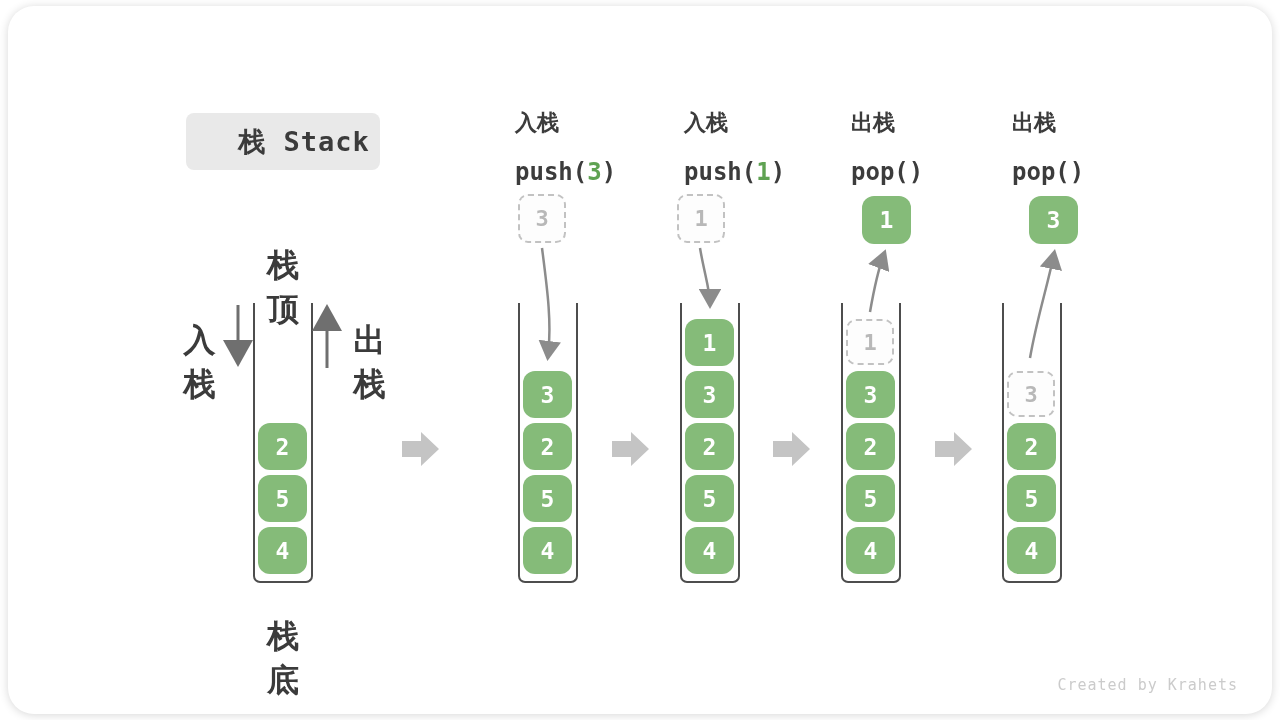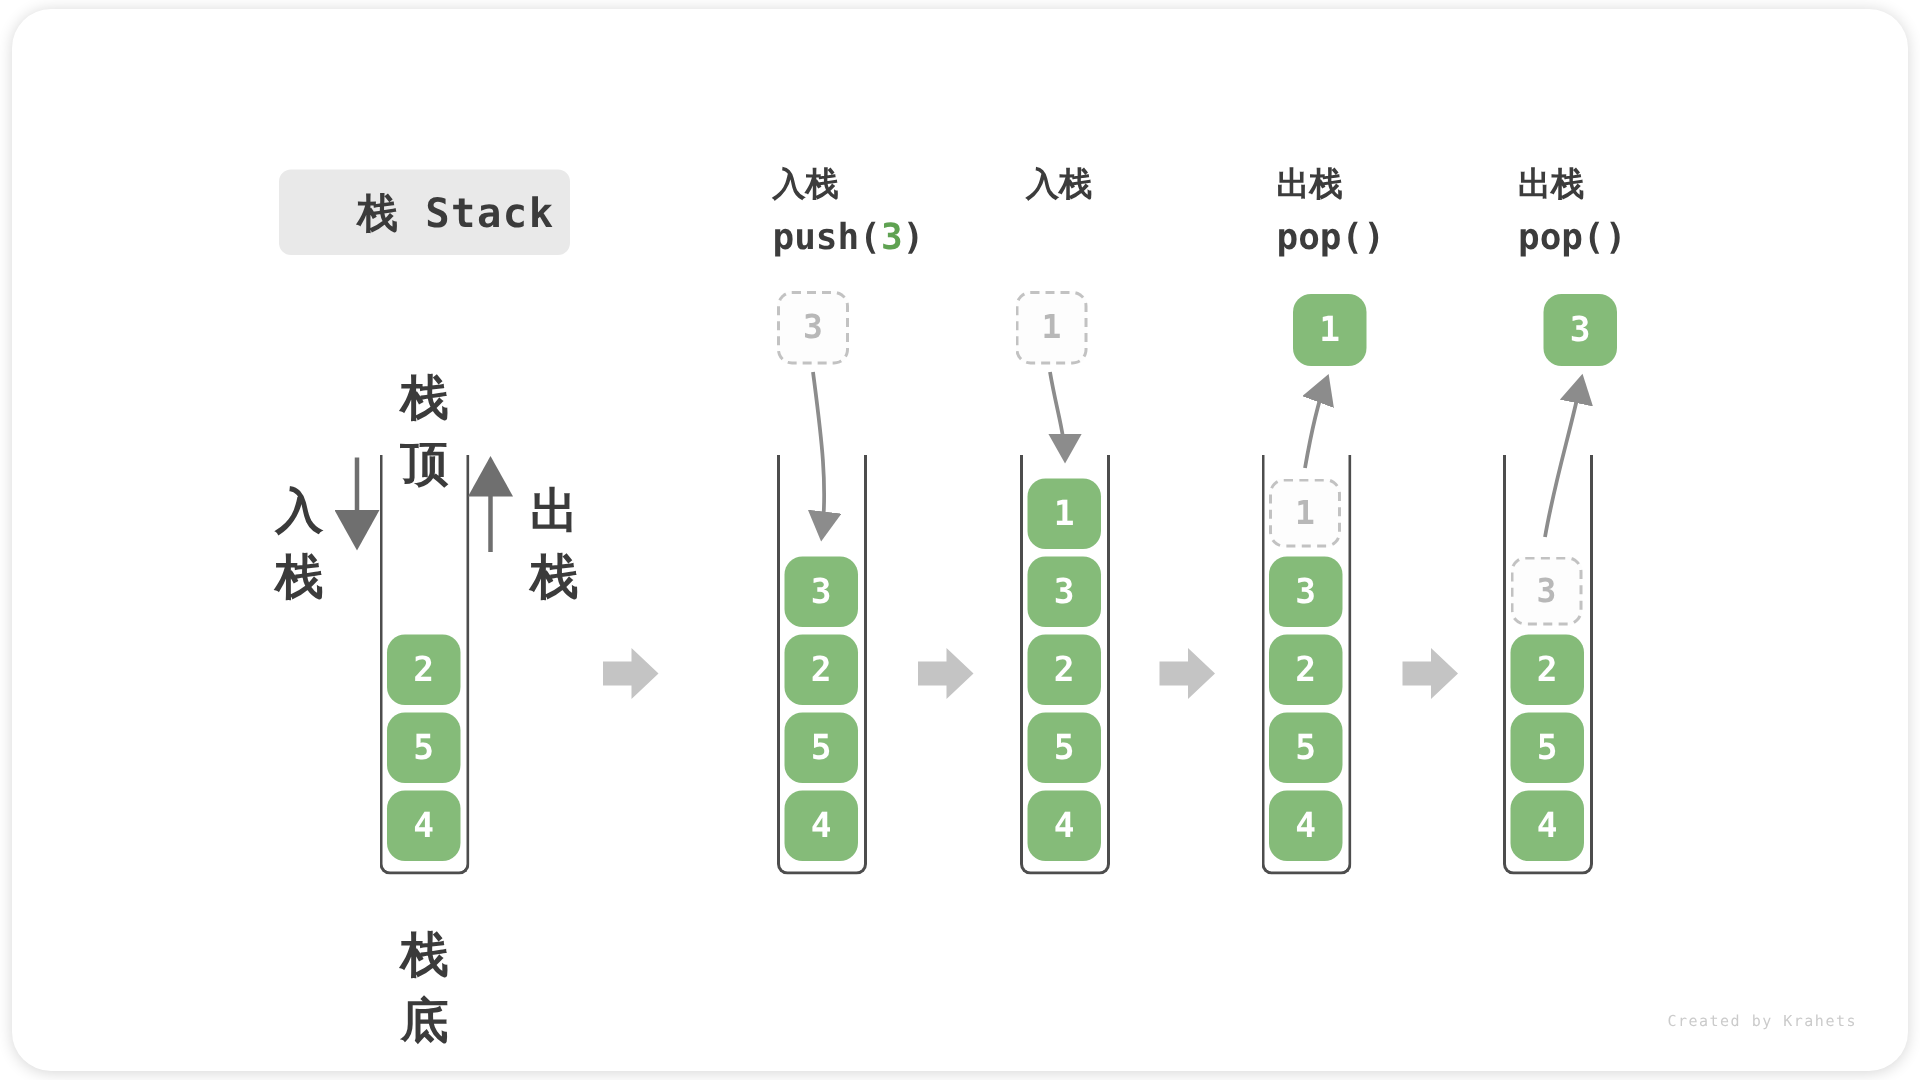--- a/index.html
+++ b/index.html
@@ -17,21 +17,21 @@
     background: #e9e9e9; border-radius: 8px;
     display: flex; align-items: center; justify-content: center;
     font-family: "DejaVu Sans Mono", monospace;
     font-size: 27px; font-weight: bold; color: #3b3b3b; letter-spacing: 1px; padding-left: 42px;
   }
 
   .op-label { position: absolute; top: 108px; width: 160px; }
   .op-zh { font-size: 22px; font-weight: bold; color: #3c3c3c; line-height: 30px; }
   .op-code {
     font-family: "DejaVu Sans Mono", monospace;
-    font-size: 24px; font-weight: bold; color: #3c3c3c; line-height: 34px; margin-top: 3px;
+    font-size: 24px; font-weight: bold; color: #3c3c3c; line-height: 34px; margin-top: 17px;
   }
   .op-code .arg { color: #5fa252; }
 
   .legend-text {
     position: absolute; font-size: 32px; font-weight: bold; color: #3b3b3b;
     width: 60px; text-align: center;
   }
 
   .tube {
     position: absolute; top: 303px; width: 60px; height: 280px;
@@ -58,36 +58,37 @@
   .ghost.floating { height: 49px; }
 
   
   .r0 { top: 527px; } .r1 { top: 475px; } .r2 { top: 423px; } .r3 { top: 371px; } .r4 { top: 319px; }
 
   .overlay { position: absolute; left: 0; top: 0; width: 1280px; height: 720px; pointer-events: none; }
 
   .footer {
     position: absolute; top: 676px; right: 42px;
     font-family: "DejaVu Sans Mono", monospace;
-    font-size: 10px; color: #cbcbcb; letter-spacing: 1px;
+    font-size: 15px; color: #cbcbcb; letter-spacing: 1px;
   }
 </style>
 </head>
 <body>
 
 <div class="card"></div>
 
 <div class="title-badge">栈 Stack</div>
 
 <div class="op-label" style="left:515px;">
   <div class="op-zh">入栈</div>
   <div class="op-code"><span>push(</span><span class="arg">3</span><span>)</span></div>
 </div>
 <div class="op-label" style="left:684px;">
   <div class="op-zh">入栈</div>
+  <div class="op-code"><span>push(</span><span class="arg">1</span><span>)</span></div>
 </div>
 <div class="op-label" style="left:851px;">
   <div class="op-zh">出栈</div>
   <div class="op-code"><span>pop(</span><span class="arg"></span><span>)</span></div>
 </div>
 <div class="op-label" style="left:1012px;">
   <div class="op-zh">出栈</div>
   <div class="op-code"><span>pop(</span><span class="arg"></span><span>)</span></div>
 </div>
 

